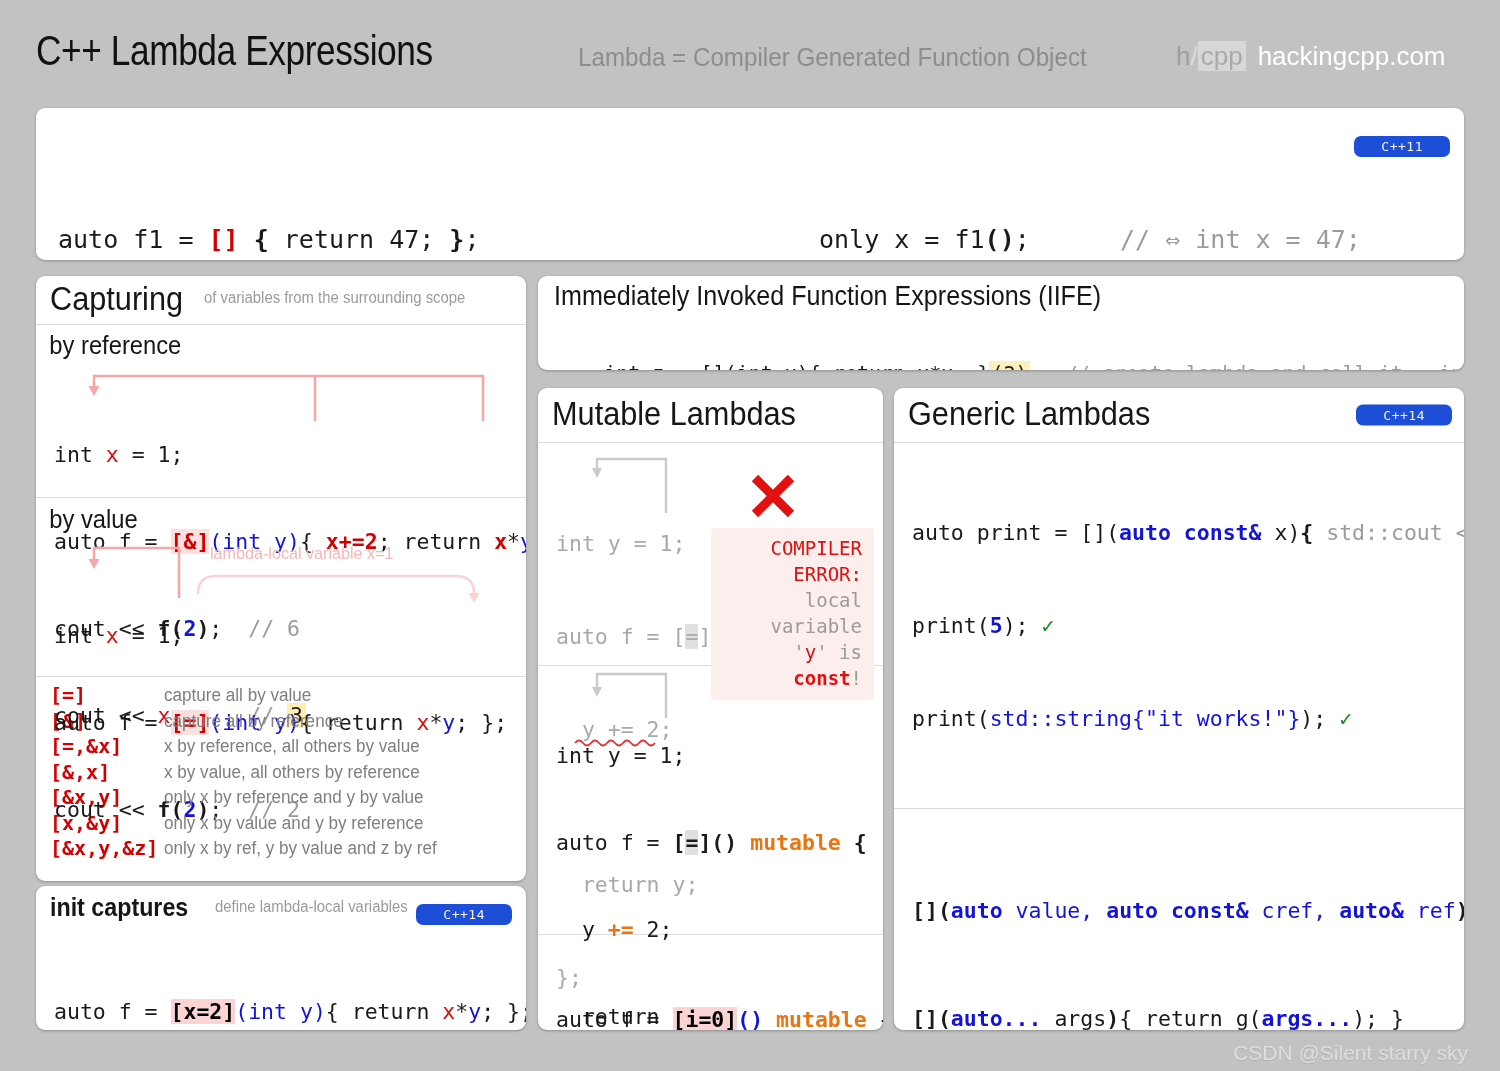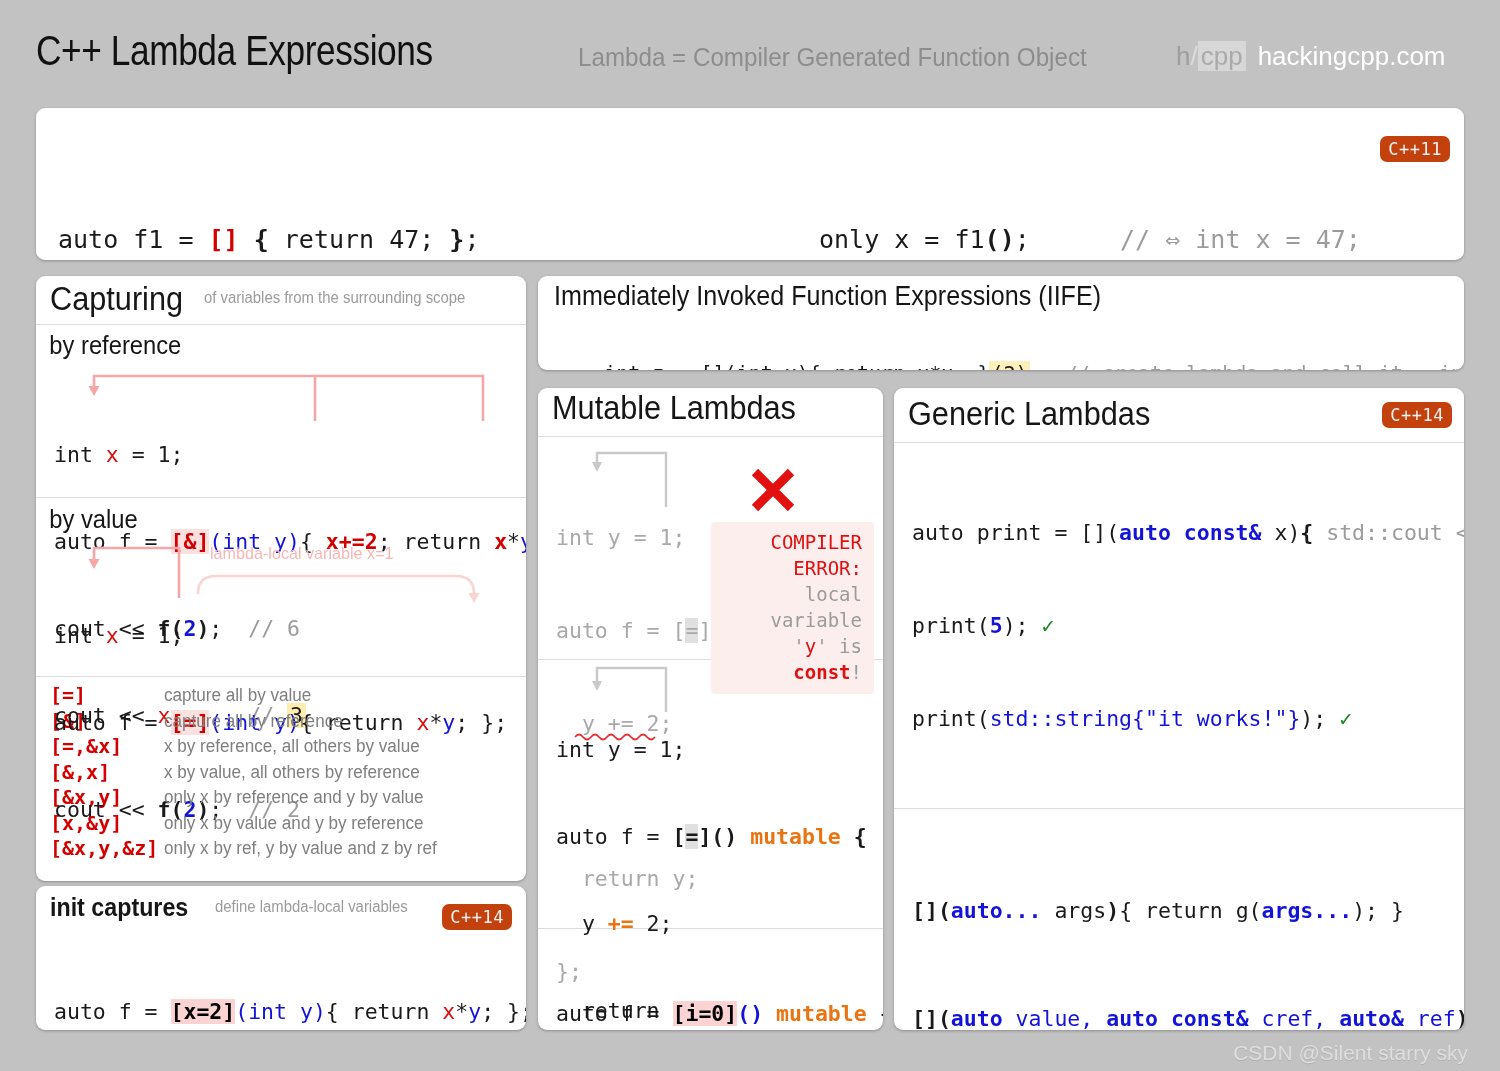--- a/index.html
+++ b/index.html
@@ -45,23 +45,23 @@
   }
   .sec-title { font-size:33px; color:#161616; display:inline-block; vertical-align:middle;
                transform:scaleX(0.93); transform-origin:left center; }
   .sec-title.sm { font-size:25px; font-weight:bold; }
   .sec-note { font-size:16px; color:#9b9b9b; display:inline-block; vertical-align:baseline;
               margin-left:12px; transform:scaleX(0.93); transform-origin:left center; }
   .sub-head { font-size:25px; color:#161616; padding:5px 14px 2px 14px;
               transform:scaleX(0.95); transform-origin:left center; }
   .std-badge {
     position:absolute; right:12px; top:50%; transform:translateY(-50%);
-    background:#c2410c; color:#f2f2f2; border-radius:7px;
-    font-family:"DejaVu Sans Mono", monospace; font-size:17px;
-    padding:3px 8px; letter-spacing:0.5px;
+    background:#1d4ed8; color:#f2f2f2; border-radius:7px;
+    font-family:"DejaVu Sans Mono", monospace; font-size:13px;
+    padding:3px 27px; letter-spacing:0.5px;
   }
   .divider { border-top:1px solid #dcdcdc; }
 
   
   .code { font-family:"DejaVu Sans Mono", monospace; font-size:21.5px; color:#1a1a1a;
           white-space:pre; line-height:29px; }
   .code.big { font-size:25px; line-height:48px; }
   .b  { font-weight:bold; }
   .blue   { color:#1414d8; }
   .blueb  { color:#1414d8; font-weight:bold; }
@@ -216,21 +216,21 @@
   <div style="padding:5px 16px 0 16px;">
     <span class="sec-title" style="font-size:27px;">Immediately Invoked Function Expressions (IIFE)</span>
   </div>
   <div class="code" style="position:absolute; left:18px; top:54px; font-size:20px;">
     <span>int z = [](int x){ return x*x; }</span><span class="hlo">(2)</span><span>;  </span><span class="gray">// create lambda and call it ⇔ int z = 4;</span>
   </div>
 </div>
 
 <div class="panel" style="left:538px; top:388px; width:345px; height:642px;">
 
-  <div class="sec-head" style="padding:1px 14px 9px 14px;">
+  <div class="sec-head" style="padding:7px 14px 9px 14px;">
     <span class="sec-title">Mutable Lambdas</span>
   </div>
 
   <div style="position:relative; height:222px;">
     <svg class="conn" style="left:0; top:0;" width="345" height="120">
       <path d="M59 30 L59 16 L128 16 L128 70" stroke="#c9c9c9" stroke-width="2.4" fill="none"></path>
       <path d="M59 35 l-5 -10 l10 0 z" fill="#c9c9c9"></path>
     </svg>
     <div class="code" style="position:absolute; left:18px; top:23px; color:#a9a9a9; line-height:31px;">
       <div><span>int y = 1;</span></div>
@@ -290,19 +290,19 @@
   </div>
 
   <div class="code" style="margin:12px 0 0 18px; line-height:31px;">
     <div><span>auto print = [](</span><span class="blueb">auto const&amp;</span><span> x)</span><span class="b">{ </span><span class="gray">std::cout &lt;&lt; x;</span></div>
     <div><span>print(</span><span class="blueb">5</span><span>); </span><span class="green">✓</span></div>
     <div><span>print(</span><span class="blue">std::string{"it works!"}</span><span>); </span><span class="green">✓</span></div>
   </div>
 
   <div class="divider" style="margin-top:12px;"></div>
   <div class="code" style="margin:12px 0 0 18px; line-height:36px;">
+    <div><span class="b">[](</span><span class="blueb">auto</span><span class="blue"> value, </span><span class="blueb">auto const&amp;</span><span class="blue"> cref, </span><span class="blueb">auto&amp;</span><span class="blue"> ref</span><span class="b">)</span></div>
     <div><span class="b">[](</span><span class="blueb">auto...</span><span> args</span><span class="b">)</span><span>{ return g(</span><span class="blueb">args...</span><span>); }</span></div>
-    <div><span class="b">[](</span><span class="blueb">auto</span><span class="blue"> value, </span><span class="blueb">auto const&amp;</span><span class="blue"> cref, </span><span class="blueb">auto&amp;</span><span class="blue"> ref</span><span class="b">)</span></div>
   </div>
 
 </div>
 
 <div id="watermark">CSDN @Silent starry sky</div>
 
 </body></html>

